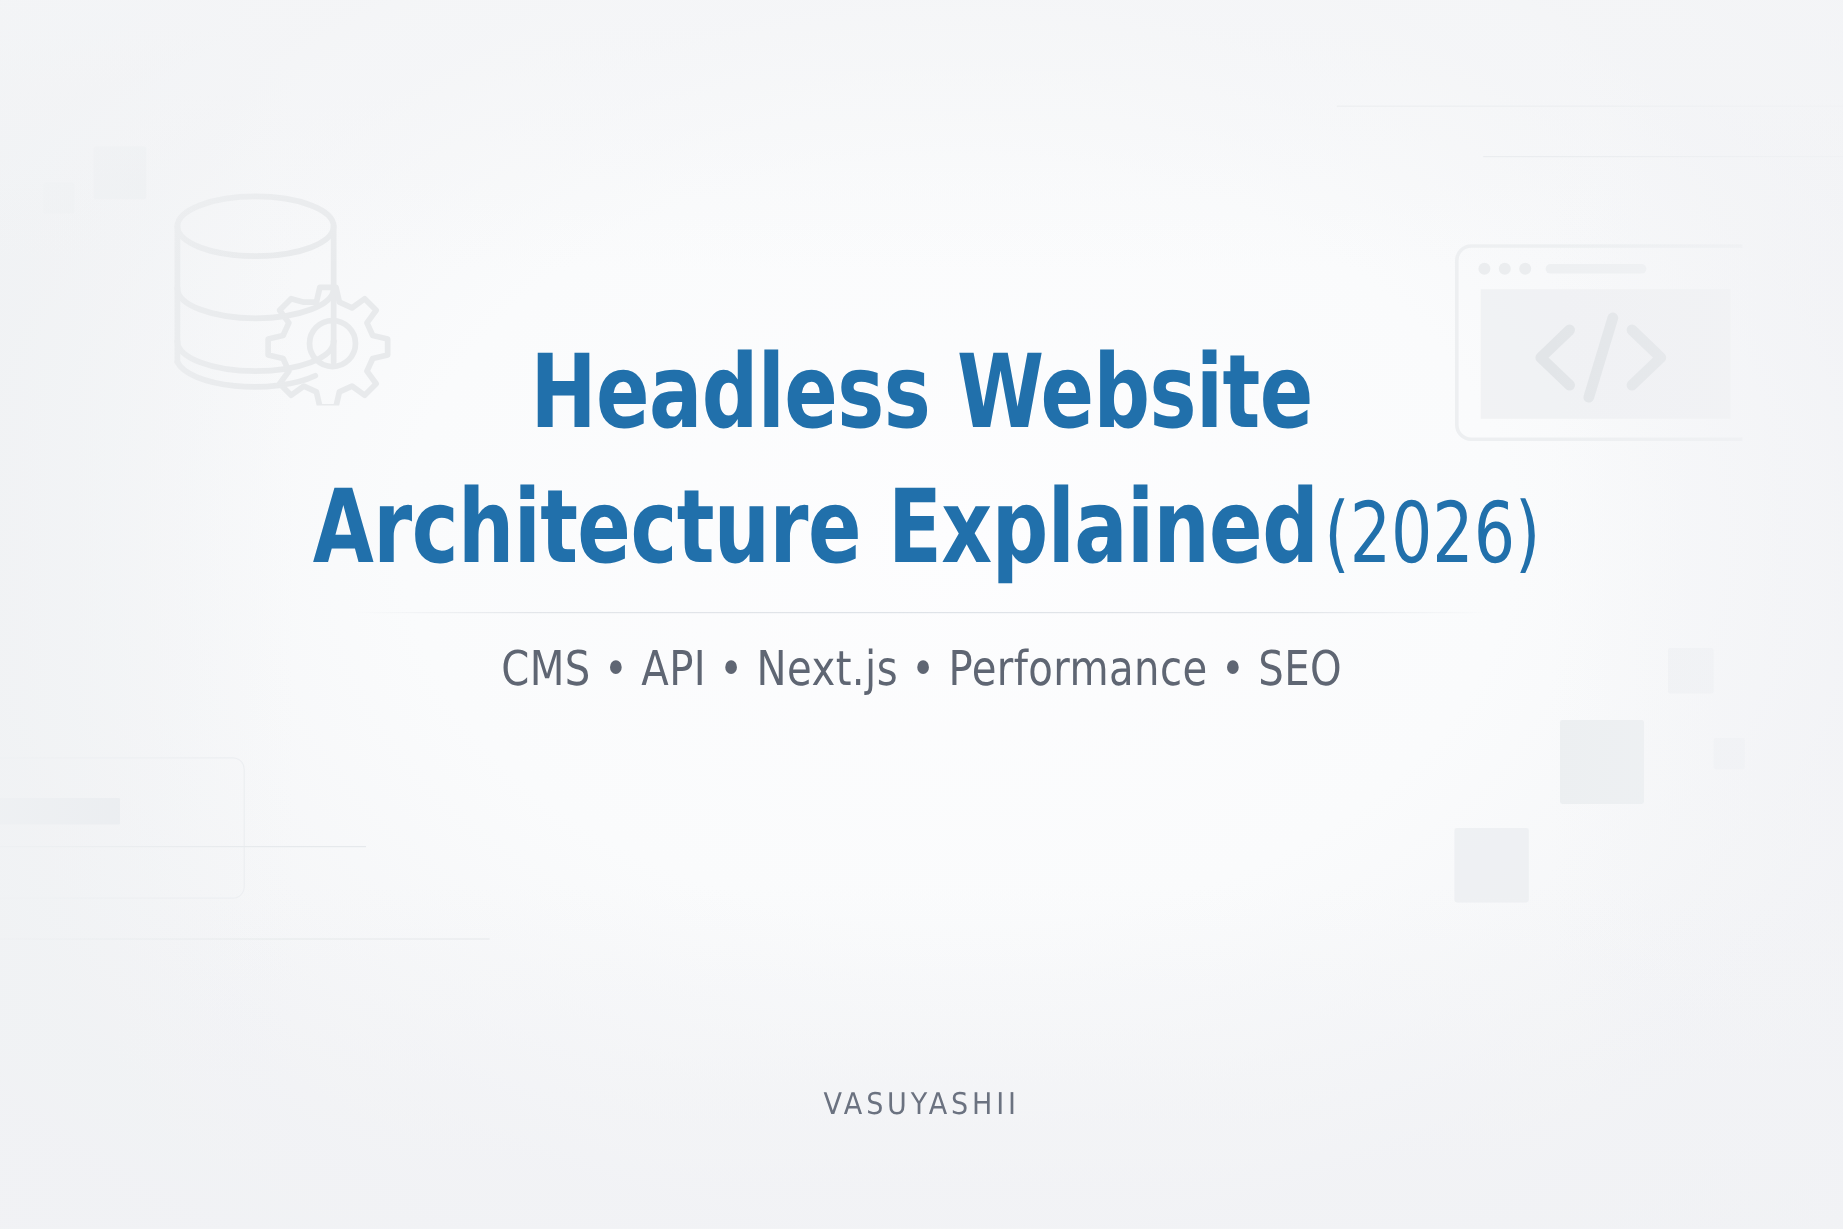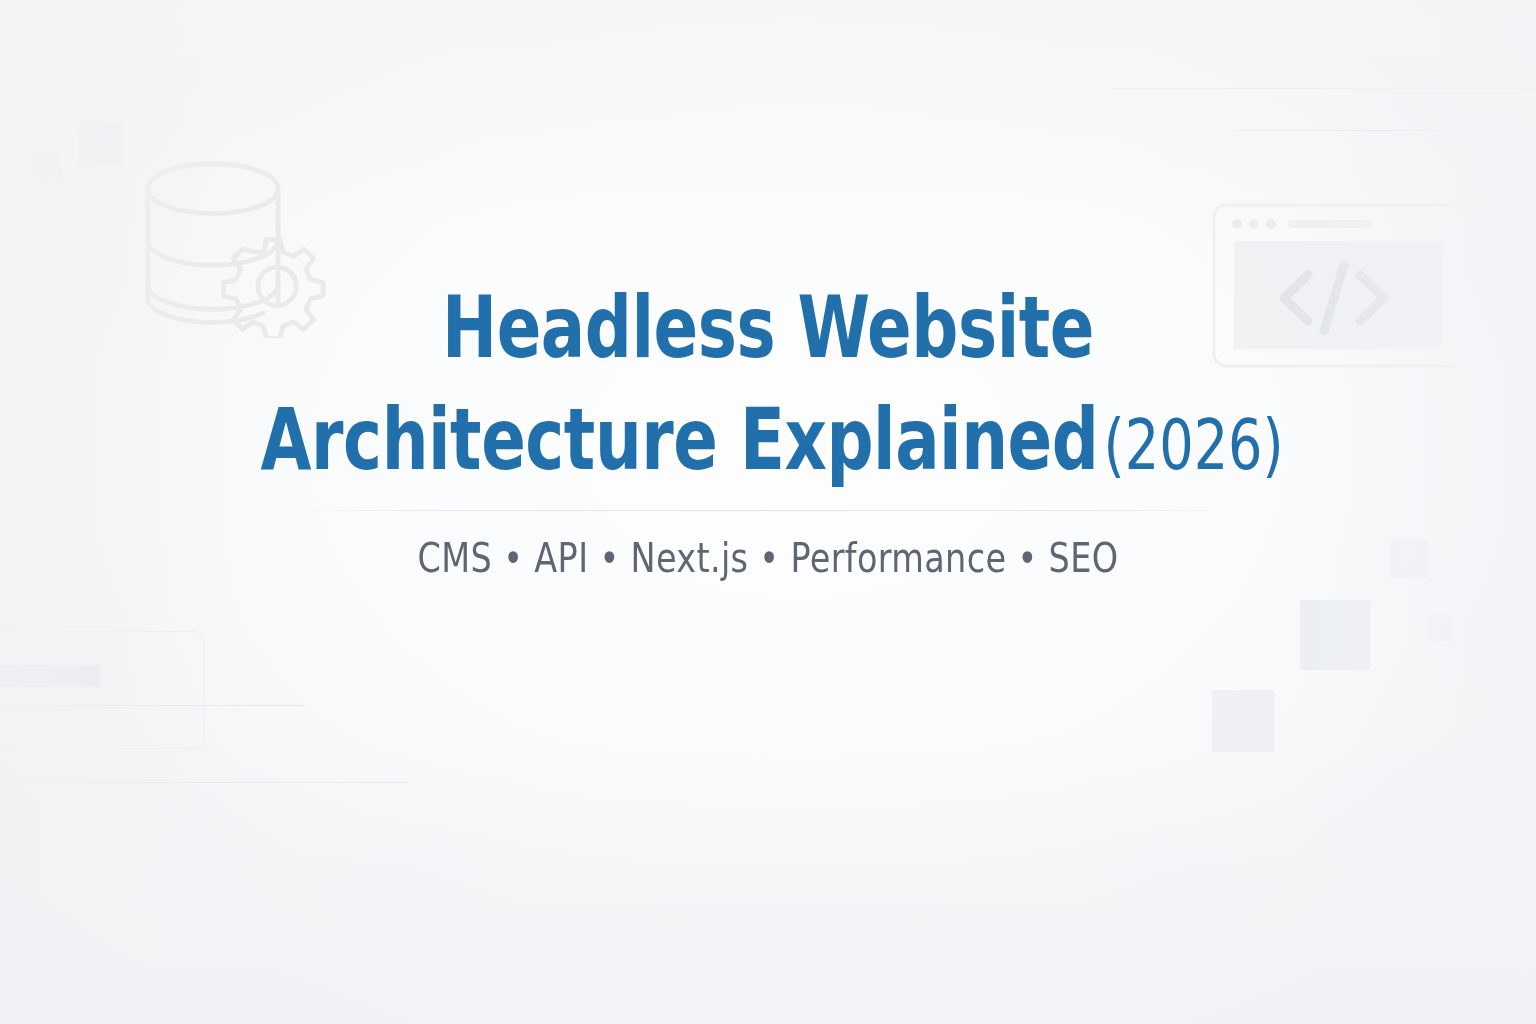--- a/index.html
+++ b/index.html
@@ -239,15 +239,16 @@
         <span class="line">
           <span>Architecture Explained</span><span class="year">(2026)</span>
         </span>
       </h1>
     </div>
 
     <div class="divider"></div>
 
     <div class="subtitle">CMS • API • Next.js • Performance • SEO</div>
 
+    <div class="footer">VASUYASHII</div>
 
   </div>
 </div>
 
 </body></html>

